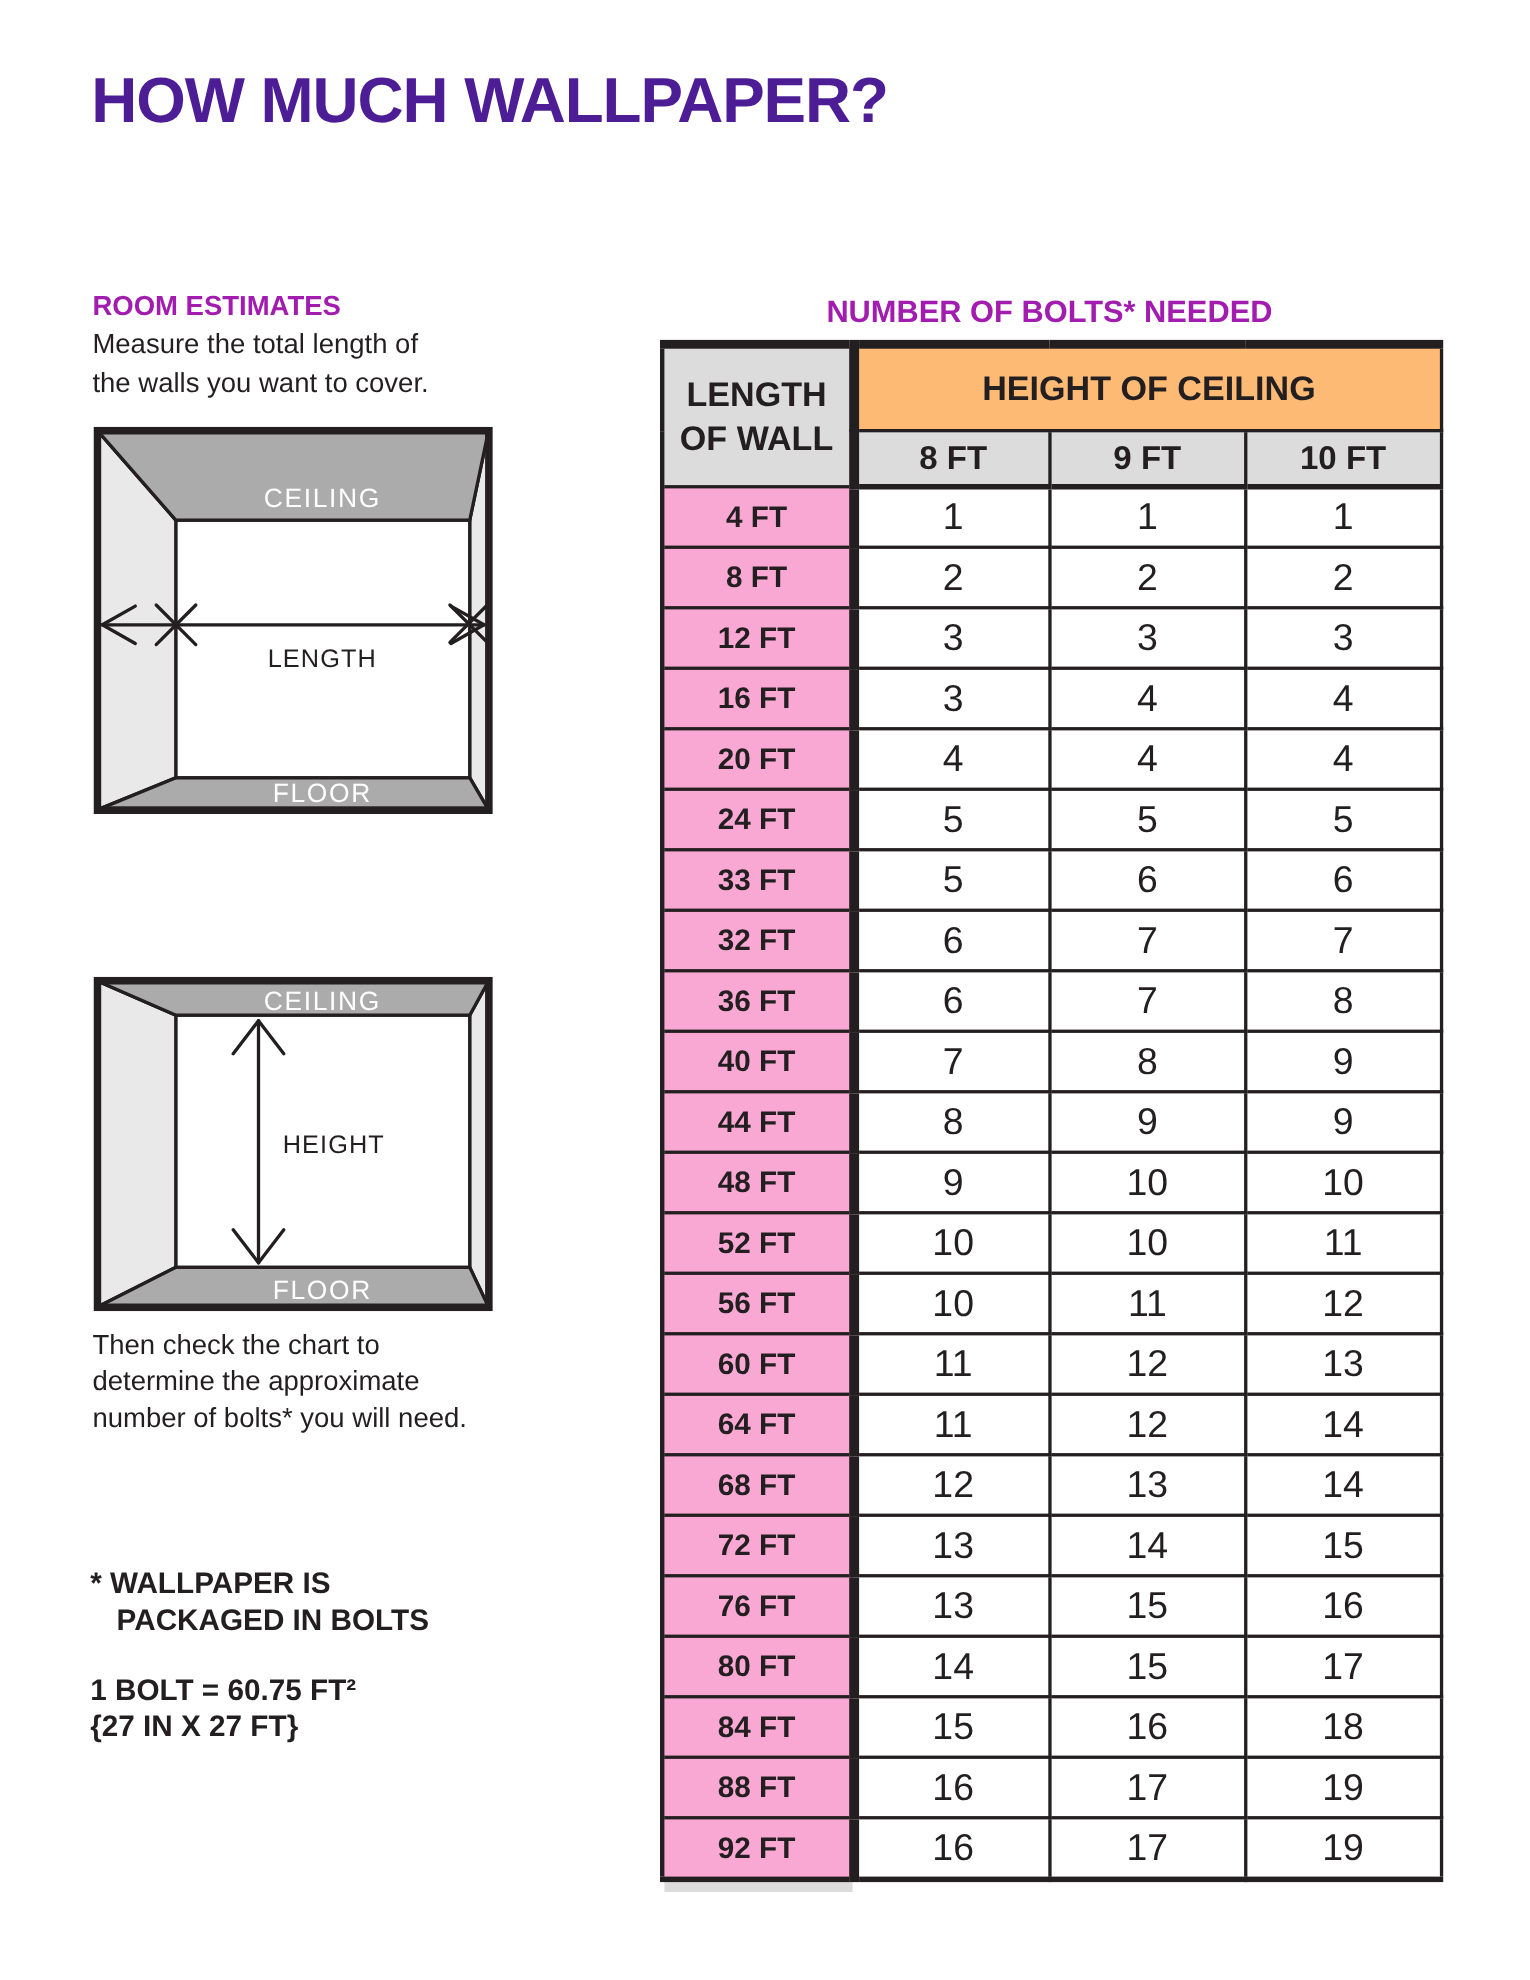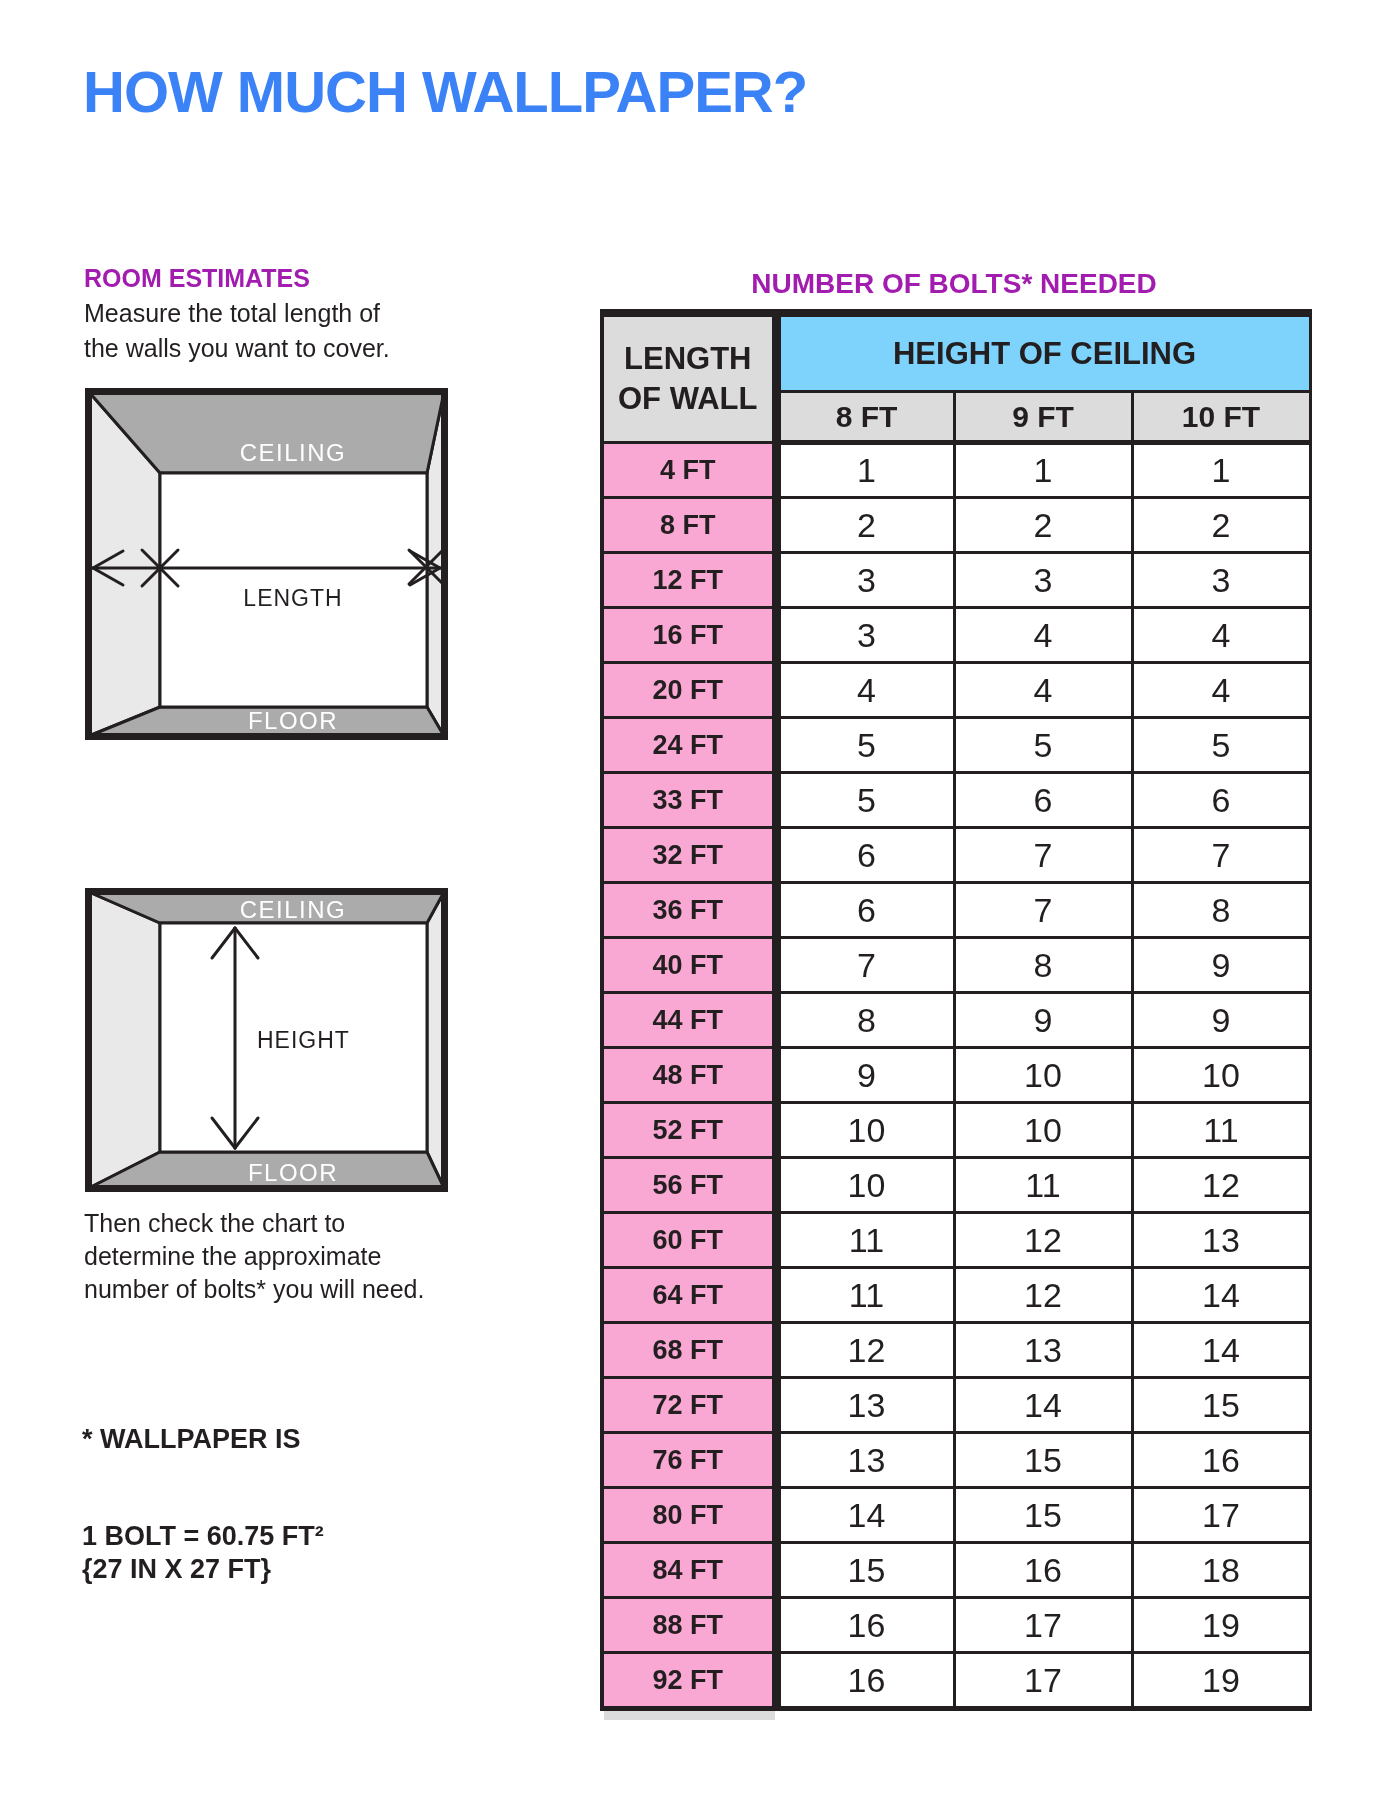--- a/index.html
+++ b/index.html
@@ -2,21 +2,21 @@
 <html><head>
 <meta charset="utf-8">
 <style>
   html,body { margin:0; padding:0; background:#ffffff; }
   .page {
     position:relative; width:1391px; height:1800px; background:#ffffff;
     font-family:"Liberation Sans","DejaVu Sans",sans-serif; color:#231f20; overflow:hidden;
   }
   .title {
     position:absolute; left:83px; top:58px; margin:0;
-    font-size:58px; font-weight:bold; letter-spacing:-1px; color:#3b82f6; white-space:nowrap;
+    font-size:58px; font-weight:bold; letter-spacing:-1px; color:#4c1d95; white-space:nowrap;
   }
   .cyan-head {
     position:absolute; margin:0; font-weight:bold; color:#a21caf; white-space:nowrap;
   }
   .room-estimates-head { left:84px; top:264px; font-size:25px; }
   .bolts-head { left:600px; top:268px; width:708px; font-size:28px; text-align:center; }
   .para { position:absolute; left:84px; font-size:25px; line-height:35px; white-space:nowrap; }
   .para-1 { top:296px; }
   .para-2 { top:772px; line-height:37px; }
   .para-3 { top:1172px; line-height:33px;margin-top:35px; }
@@ -41,21 +41,21 @@
     position:absolute; left:600px; top:309px; width:708px;
     border-collapse:collapse; table-layout:fixed;
     border-top:8px solid #231f20; border-bottom:5px solid #231f20;
     border-left:4px solid #231f20; border-right:3px solid #231f20;
   }
   table.bolts td { border:3px solid #231f20; text-align:center; vertical-align:middle; padding:0; }
   td.corner {
     background:#dcdcdc; font-weight:bold; font-size:31px; line-height:40px;
     border-right-width:9px !important;
   }
-  td.span-header { background:#7dd3fc; font-weight:bold; font-size:31px; height:73px; }
+  td.span-header { background:#fdba74; font-weight:bold; font-size:31px; height:73px; }
   td.subhead { background:#dcdcdc; font-weight:bold; font-size:30px; height:47px; border-bottom-width:5px !important; }
   td.rowlabel { background:#f9a8d4; font-weight:bold; font-size:27px; height:52px; border-right-width:9px !important; }
   td.val { background:#ffffff; font-size:34px; }
 </style>
 </head>
 <body>
 
 <div class="page">
 
   <h1 class="title">HOW MUCH WALLPAPER?</h1>
@@ -112,20 +112,21 @@
   </svg>
 
   <div class="para para-3">
     <div>Then check the chart to</div>
     <div>determine the approximate</div>
     <div>number of bolts* you will need.</div>
   </div>
 
   <div class="footnote">
     <div>* WALLPAPER IS</div>
+    <div class="indent">PACKAGED IN BOLTS</div>
   </div>
 
   <div class="bolt-info">
     <div>1 BOLT = 60.75 FT²</div>
     <div>{27 IN X 27 FT}</div>
   </div>
 
   <div class="tail"></div>
 
   <table class="bolts">

